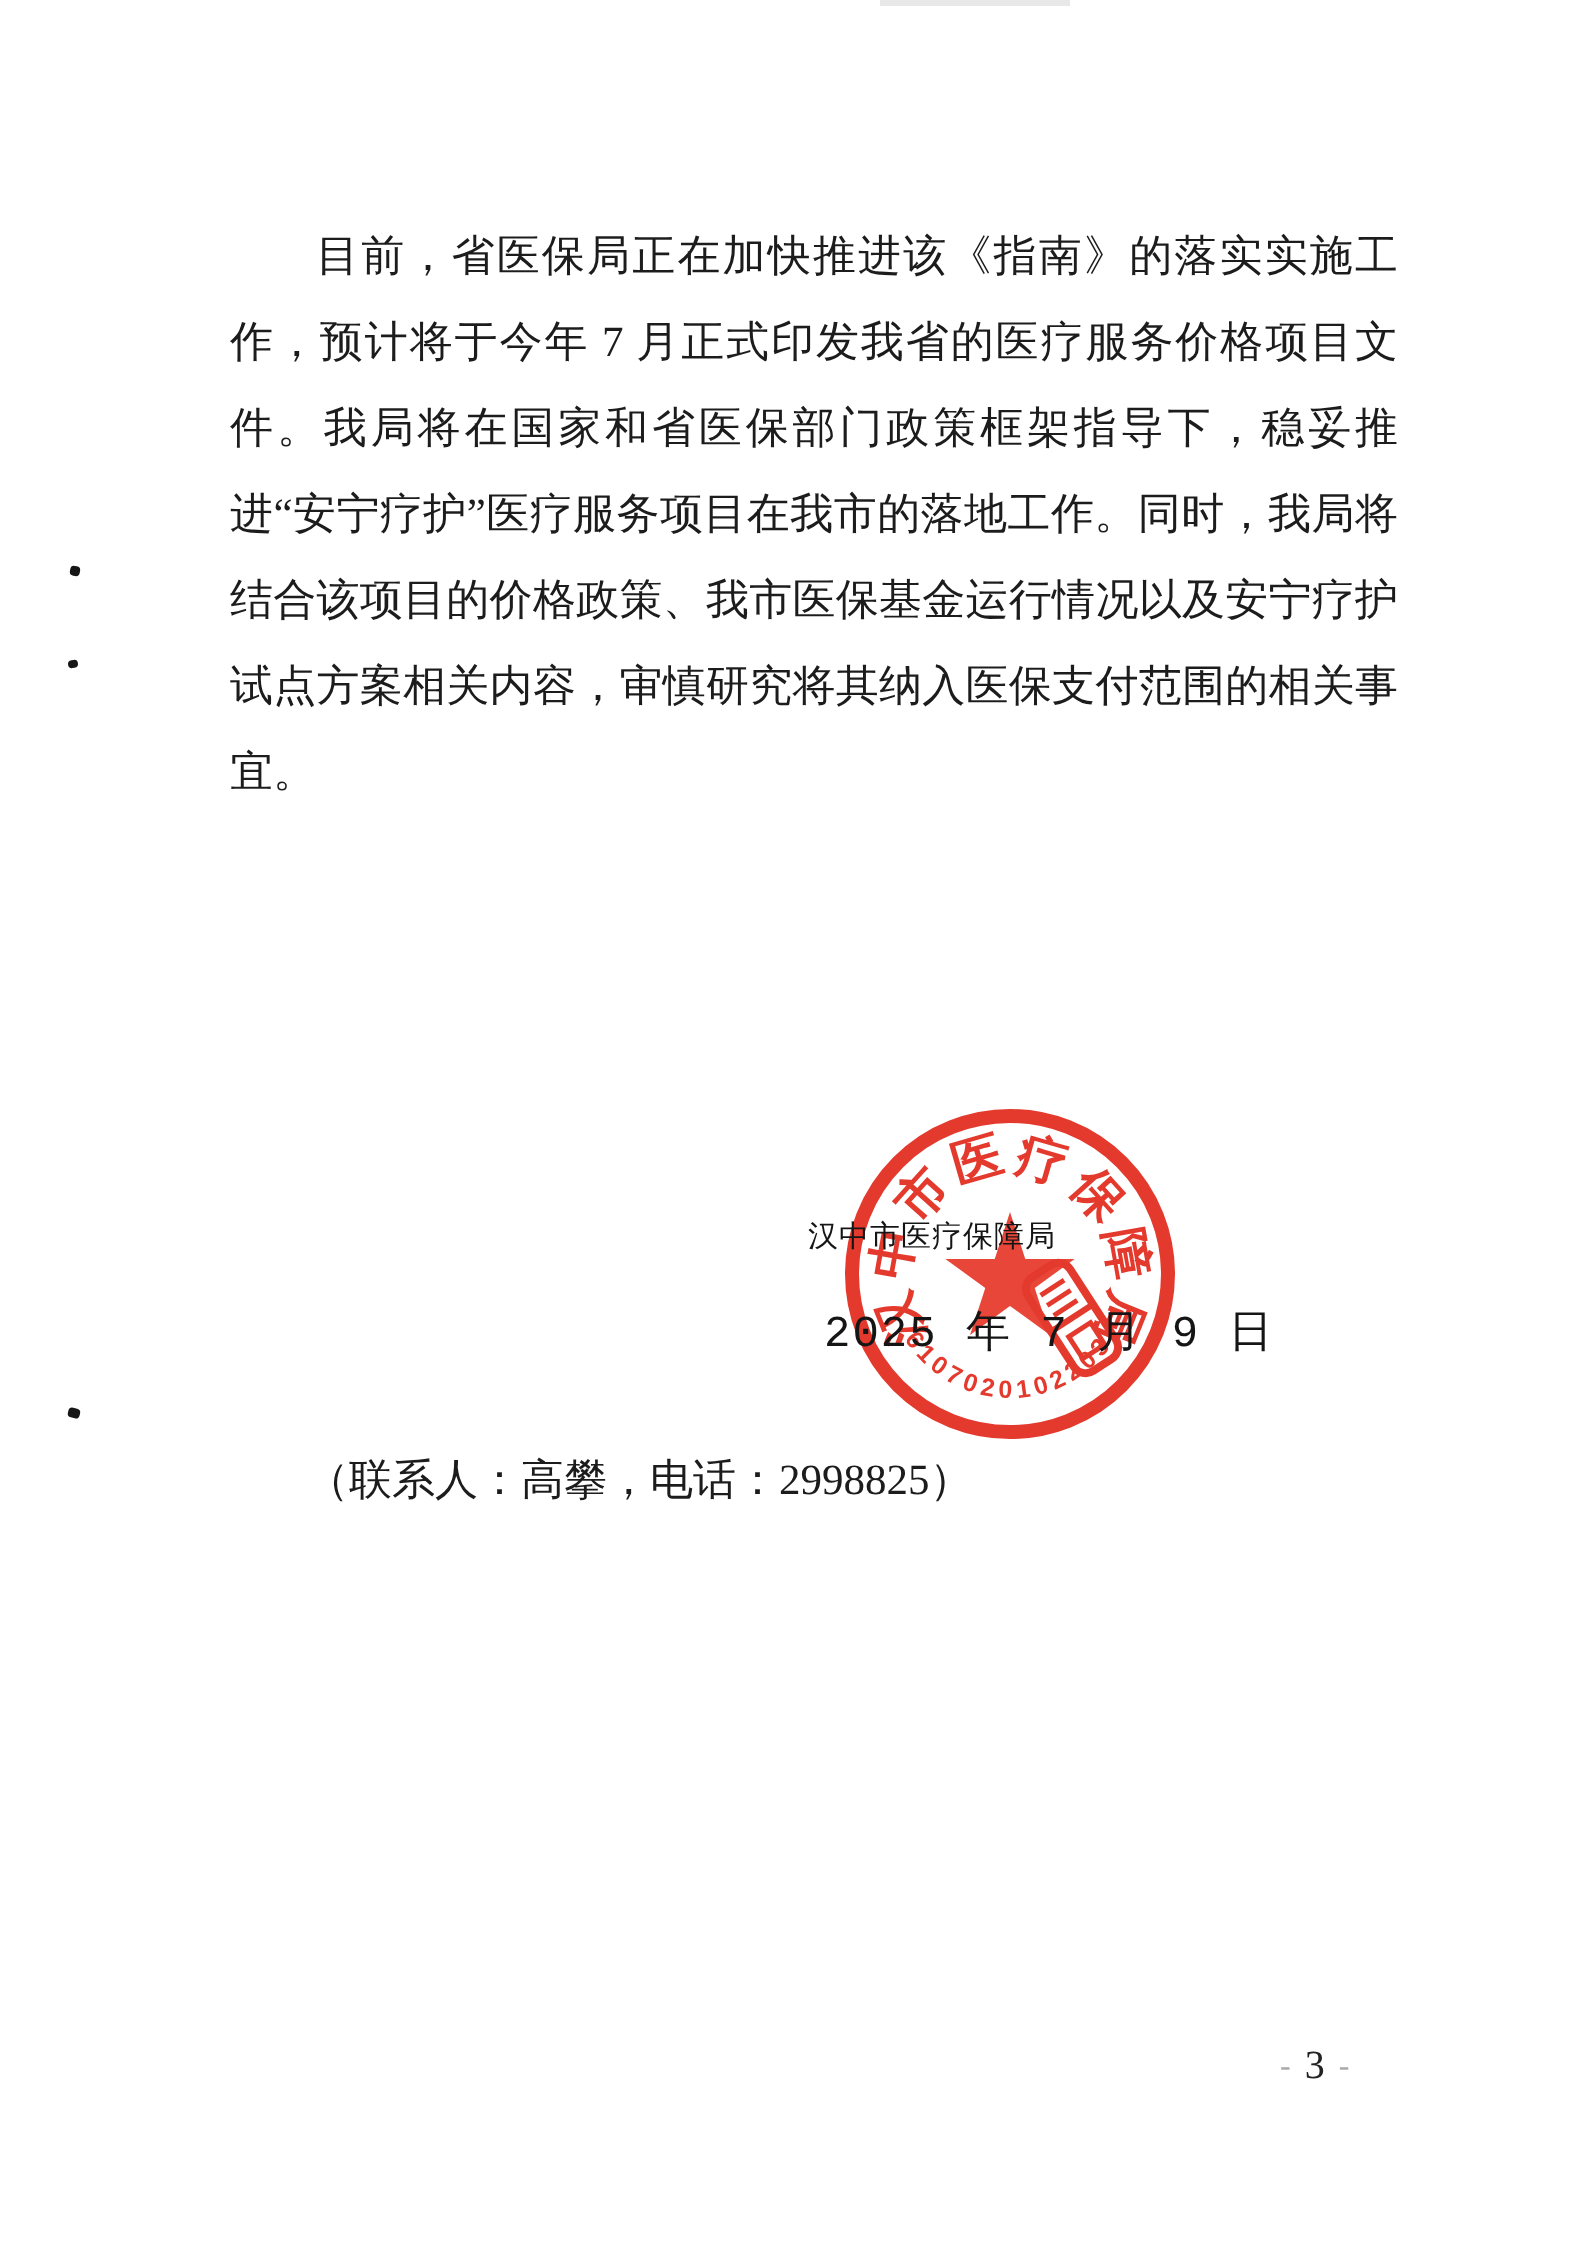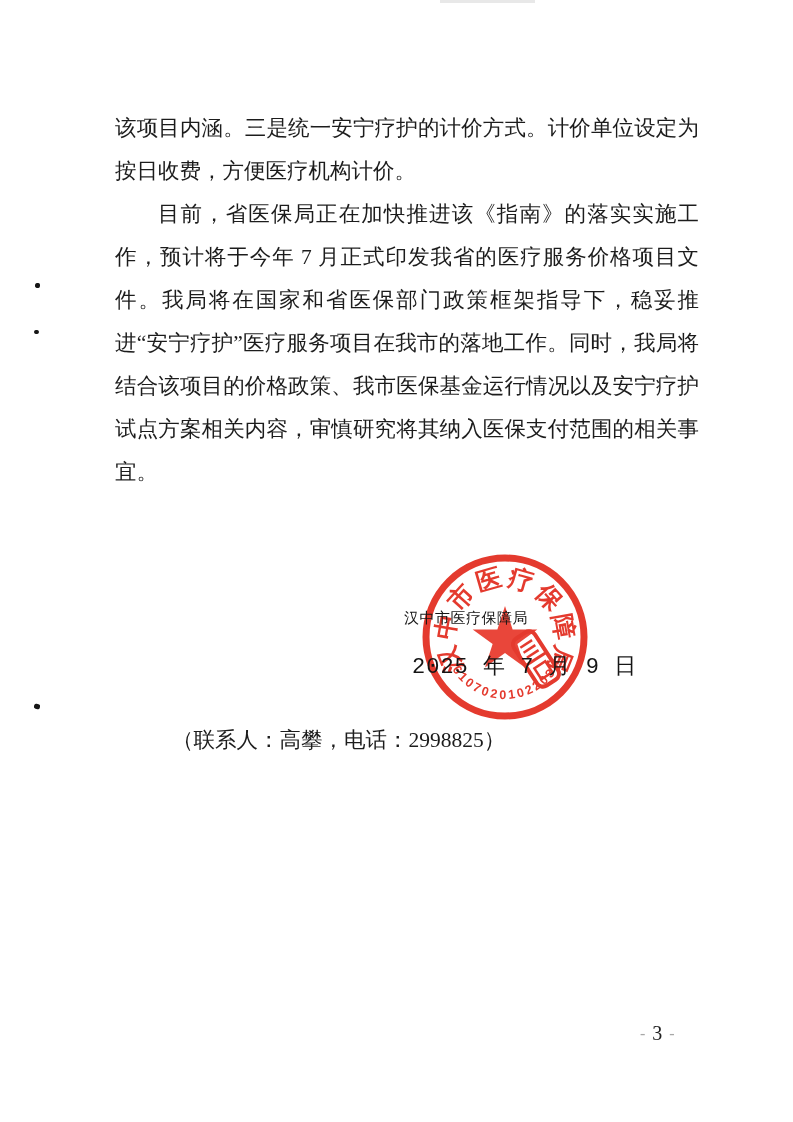--- a/index.html
+++ b/index.html
@@ -55,21 +55,21 @@
     font-size: 22px;
     color: #151515;
     letter-spacing: 1px;
     z-index: 3;
     white-space: nowrap;
     font-family: Liberation Mono, monospace;
   }
 
   .contact {
     position: absolute;
-    left: 172px; top: 725px;
+    left: 153px; top: 725px;
     font-size: 21.5px;
     color: #1c1c1c;
     z-index: 3;
     white-space: nowrap;
   }
 
   
   .seal {
     position: absolute;
     left: 417px; top: 551px;
@@ -103,21 +103,20 @@
   .speck-3 { left: 34px; top: 704px; width: 6px; height: 5px; transform: rotate(14deg); }
 </style>
 </head>
 <body>
 
 <div class="page">
 
   <div class="top-smudge"></div>
 
   <div class="doc-body">
-    <p class="para no-indent">该项目内涵。三是统一安宁疗护的计价方式。计价单位设定为按日收费，方便医疗机构计价。</p>
     <p class="para">目前，省医保局正在加快推进该《指南》的落实实施工作，预计将于今年 7 月正式印发我省的医疗服务价格项目文件。我局将在国家和省医保部门政策框架指导下，稳妥推进“安宁疗护”医疗服务项目在我市的落地工作。同时，我局将结合该项目的价格政策、我市医保基金运行情况以及安宁疗护试点方案相关内容，审慎研究将其纳入医保支付范围的相关事宜。</p>
   </div>
 
   <div class="sig-org">汉中市医疗保障局</div>
   <div class="sig-date">2025 年 7 月 9 日</div>
 
   <svg class="seal" viewBox="0 0 176 176" xmlns="http://www.w3.org/2000/svg">
 
     <circle cx="88" cy="86" r="79" fill="none" stroke="#e22b1e" stroke-width="7"></circle>
 

